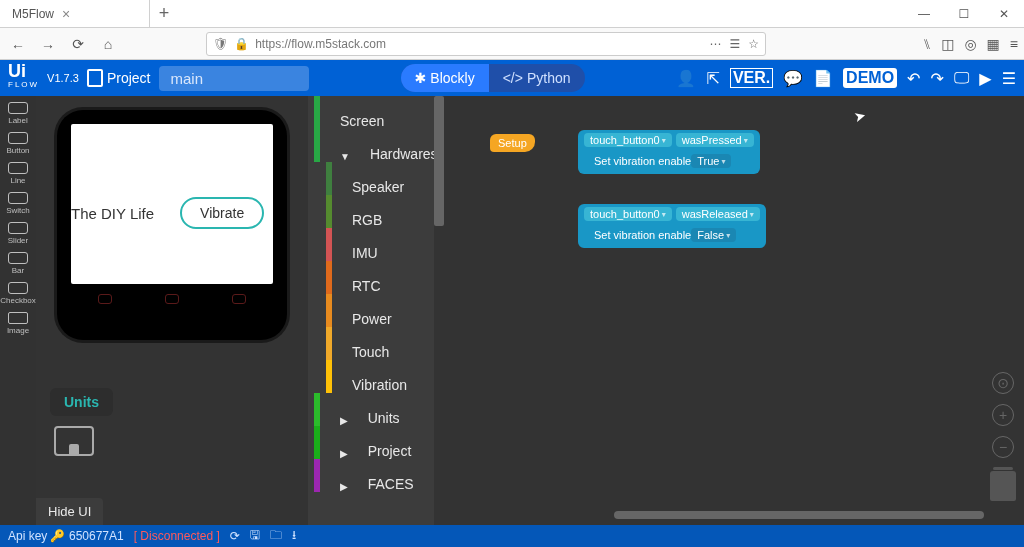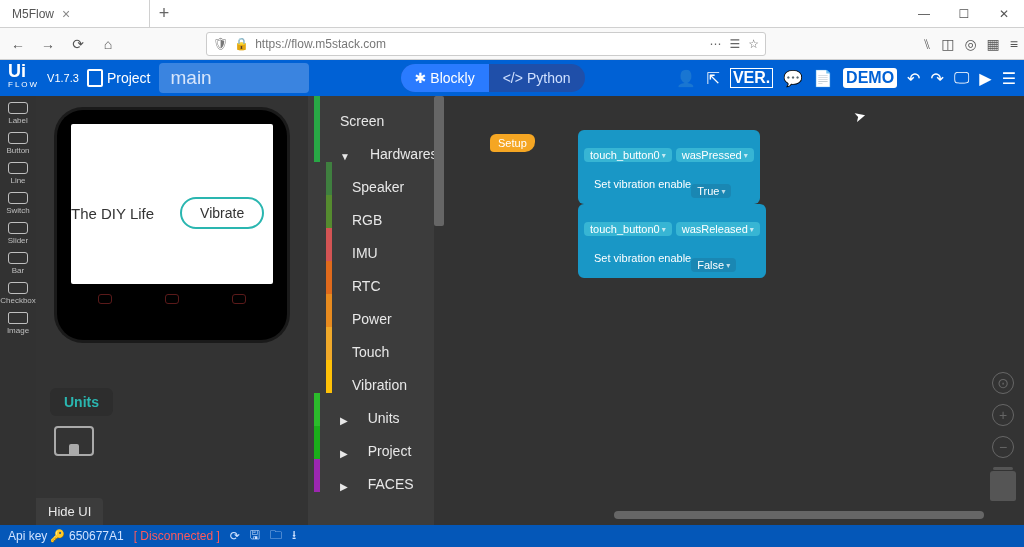--- a/index.html
+++ b/index.html
@@ -19,21 +19,21 @@
   .url-right { margin-left: auto; display: flex; gap: 8px; color: #666; }
   .tb-right { margin-left: auto; display: flex; gap: 10px; color: #555; font-size: 14px; }
 
   
   .app-header { height: 36px; background: #0061d5; display: flex; align-items: center; padding: 0 8px; color: #fff; gap: 8px; }
   .logo { font-weight: bold; font-size: 18px; line-height: 14px; }
   .logo small { display:block; font-size:8px; letter-spacing:2px; font-weight:normal;}
   .ver { font-size: 11px; }
   .proj { display: flex; align-items: center; gap: 4px; font-size: 14px; }
   .proj-icon { width: 16px; height: 18px; border: 2px solid #fff; border-radius: 2px; position: relative; }
-  .main-name { background: #3a84e0; border-radius: 4px; padding: 4px 12px; font-size: 19px; color: #d8e6fb; min-width: 150px; }
+  .main-name { background: #3a84e0; border-radius: 4px; padding: 4px 12px; font-size: 15px; color: #d8e6fb; min-width: 150px; }
   .mode-switch { margin: 0 auto; display: flex; background: #1f4fa9; border-radius: 18px; overflow: hidden; height: 28px; }
   .mode-btn { display: flex; align-items: center; gap: 4px; padding: 0 14px; font-size: 14px; color: #cfe0ff; cursor: pointer; }
   .mode-btn.active { background: #2a7bff; color: #fff; }
   .hdr-icons { display: flex; gap: 10px; align-items: center; }
   .hdr-icons span { font-size: 16px; cursor: pointer; }
   .hdr-badge { background:#fff; color:#0061d5; border-radius:3px; font-size:9px; font-weight:bold; padding:1px 3px;}
   .hdr-ver { font-size:9px; font-weight:bold; border:1px solid #fff; padding:0 2px;}
 
   
   .app-body { display: flex; height: 429px; background: #333; position: relative; }
@@ -61,21 +61,21 @@
   .cat-scroll { position:absolute; top:0; right:0; width:10px; height:100%; background:#333;}
   .cat-thumb { width:100%; height:130px; background:#666; border-radius:2px;}
 
   .canvas { flex:1; background:#333; position:relative; overflow:hidden;
     background-image: radial-gradient(#555 0.5px, transparent 0.5px);
     background-size: 20px 20px; background-position: 4px 4px;}
   .setup-block { position:absolute; left:46px; top:38px; background:#f5a623; color:#fff; font-size:11px; padding:3px 8px; border-radius:6px 6px 10px 4px;}
   .ev-block { position:absolute; border-radius:6px; }
   .ev-head { background:#1997c6; display:flex; gap:4px; padding:3px 6px; border-radius:6px 6px 0 0; align-items:center;}
   .ev-body { background:#1997c6; padding:4px 6px 6px 16px; border-radius:0 0 6px 6px; display:flex; align-items:center;}
-  .chip { background:#37b5d4; color:#fff; font-size:11px; padding:1px 6px; border-radius:4px; display:inline-flex; align-items:center; gap:2px;margin-top:15px;}
+  .chip { background:#37b5d4; color:#fff; font-size:11px; padding:1px 6px; border-radius:4px; display:inline-flex; align-items:center; gap:2px;}
   .chip .dd{font-size:8px;opacity:.7;}
   .val-true { background:#1a87b3; }
   .ev-label { color:#fff; font-size:11px; }
   .canvas-ctrls { position:absolute; right:10px; top:276px; display:flex; flex-direction:column; gap:10px; color:#666; font-size:18px; align-items:center;}
   .canvas-ctrls .circ{width:22px;height:22px;border:1px solid #666;border-radius:50%;display:flex;align-items:center;justify-content:center;font-size:14px;}
   .trash { position:absolute; right:8px; bottom:24px; width:26px; height:30px; background:#555; border-radius:3px 3px 2px 2px; }
   .trash::before{content:"";position:absolute;top:-4px;left:3px;right:3px;height:3px;background:#555;border-radius:2px;}
   .canvas-hscroll{position:absolute;left:170px;right:40px;bottom:6px;height:8px;background:#666;border-radius:4px;}
   .cursor { position:absolute; left:410px; top:12px; color:#fff; font-size:14px; transform:rotate(-15deg);}
 

